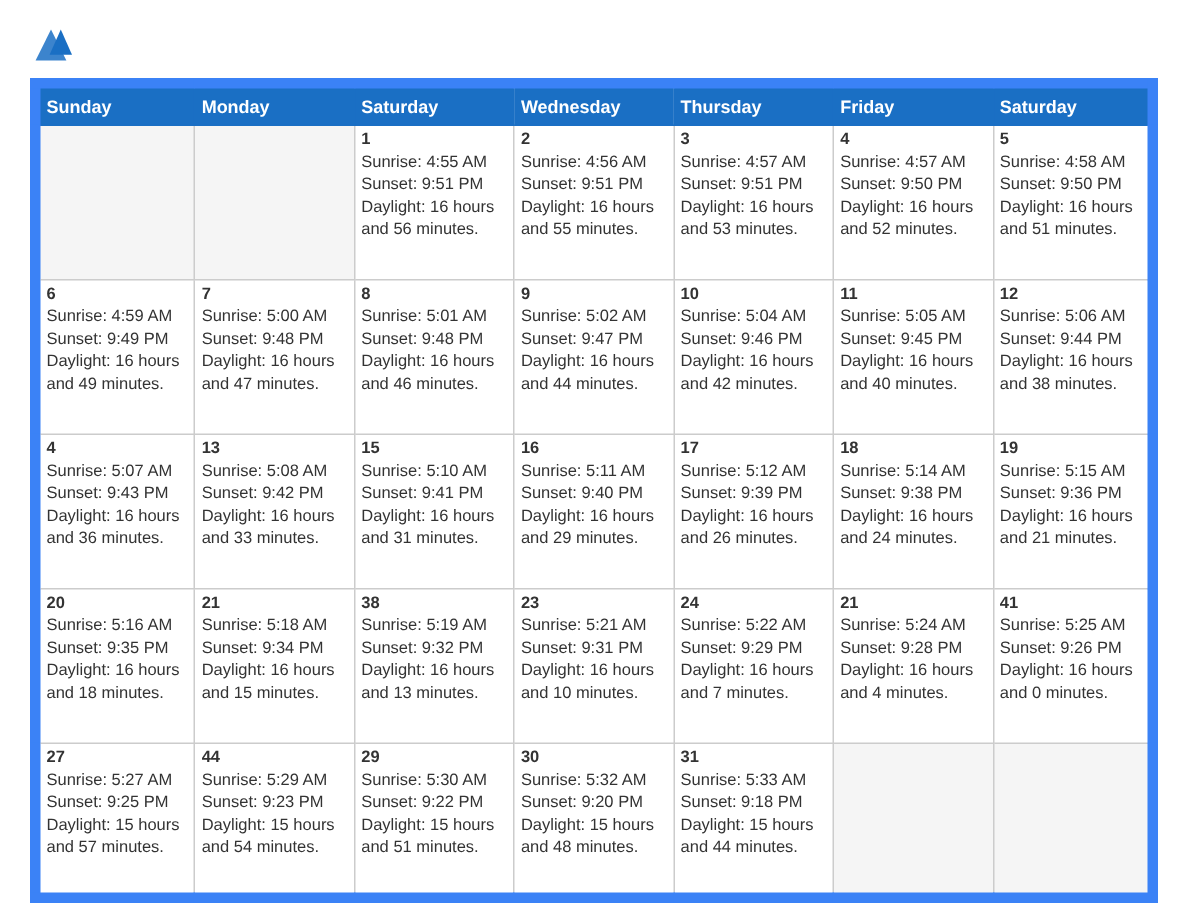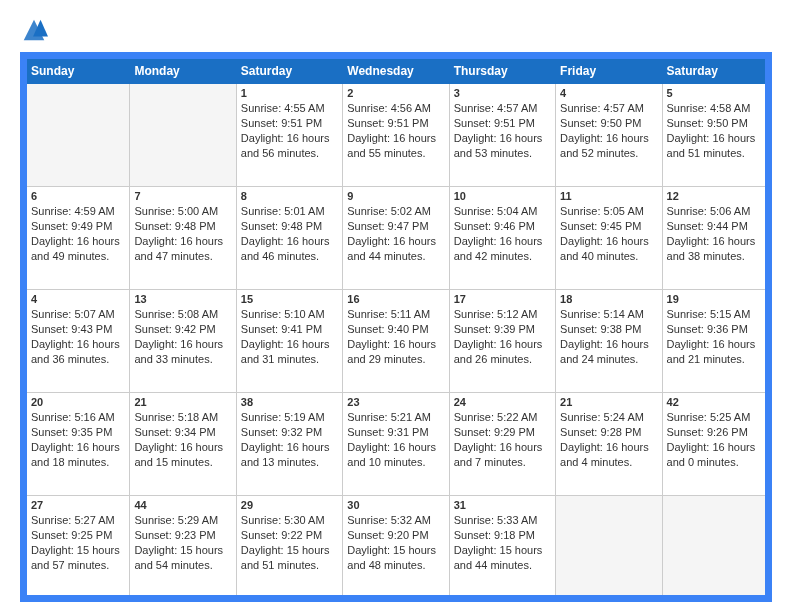--- a/index.html
+++ b/index.html
@@ -230,21 +230,21 @@
           </td>
           <td>
             <span class="day-num">24</span>
             <div class="cell-text">Sunrise: 5:22 AM<br>Sunset: 9:29 PM<br>Daylight: 16 hours and 7 minutes.</div>
           </td>
           <td>
             <span class="day-num">21</span>
             <div class="cell-text">Sunrise: 5:24 AM<br>Sunset: 9:28 PM<br>Daylight: 16 hours and 4 minutes.</div>
           </td>
           <td>
-            <span class="day-num">42</span>
+            <span class="day-num">41</span>
             <div class="cell-text">Sunrise: 5:25 AM<br>Sunset: 9:26 PM<br>Daylight: 16 hours and 0 minutes.</div>
           </td>
         </tr>
         <tr>
           <td>
             <span class="day-num">27</span>
             <div class="cell-text">Sunrise: 5:27 AM<br>Sunset: 9:25 PM<br>Daylight: 15 hours and 57 minutes.</div>
           </td>
           <td>
             <span class="day-num">44</span>

